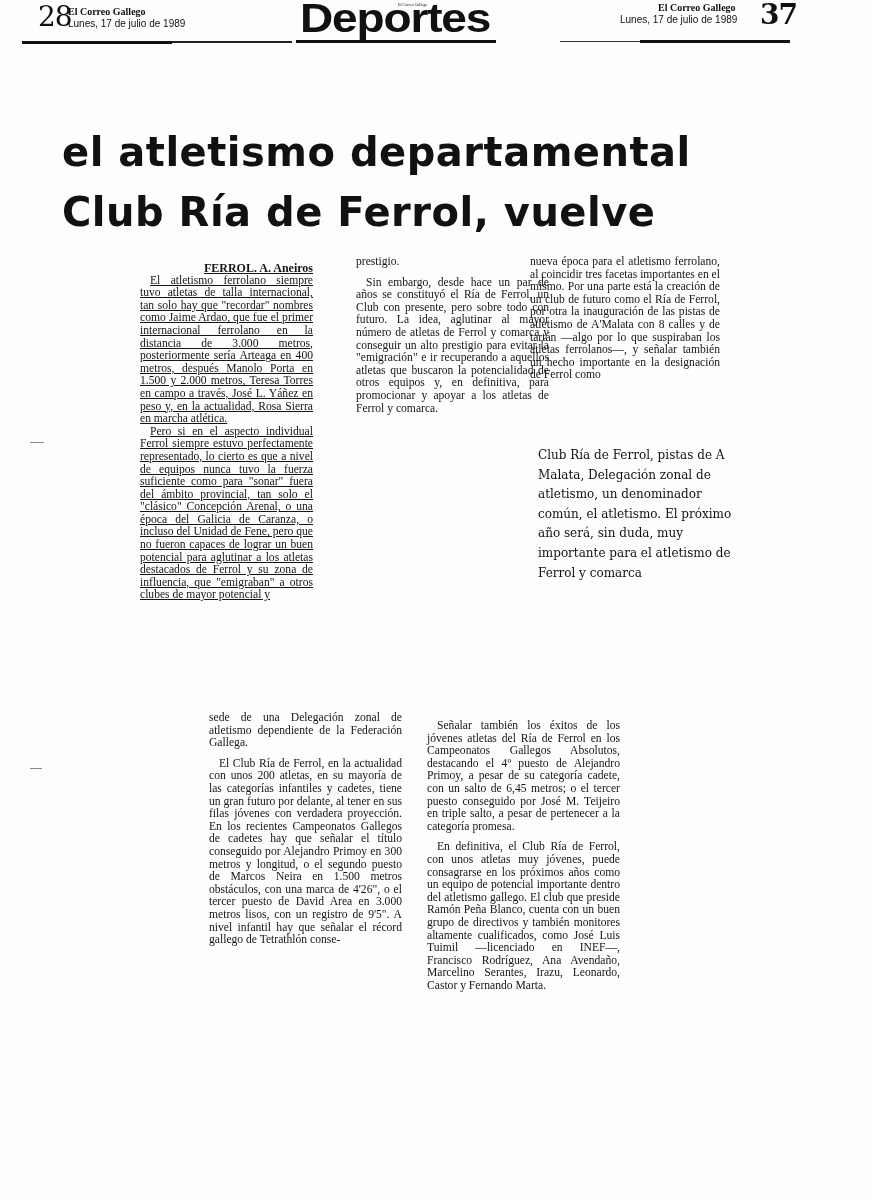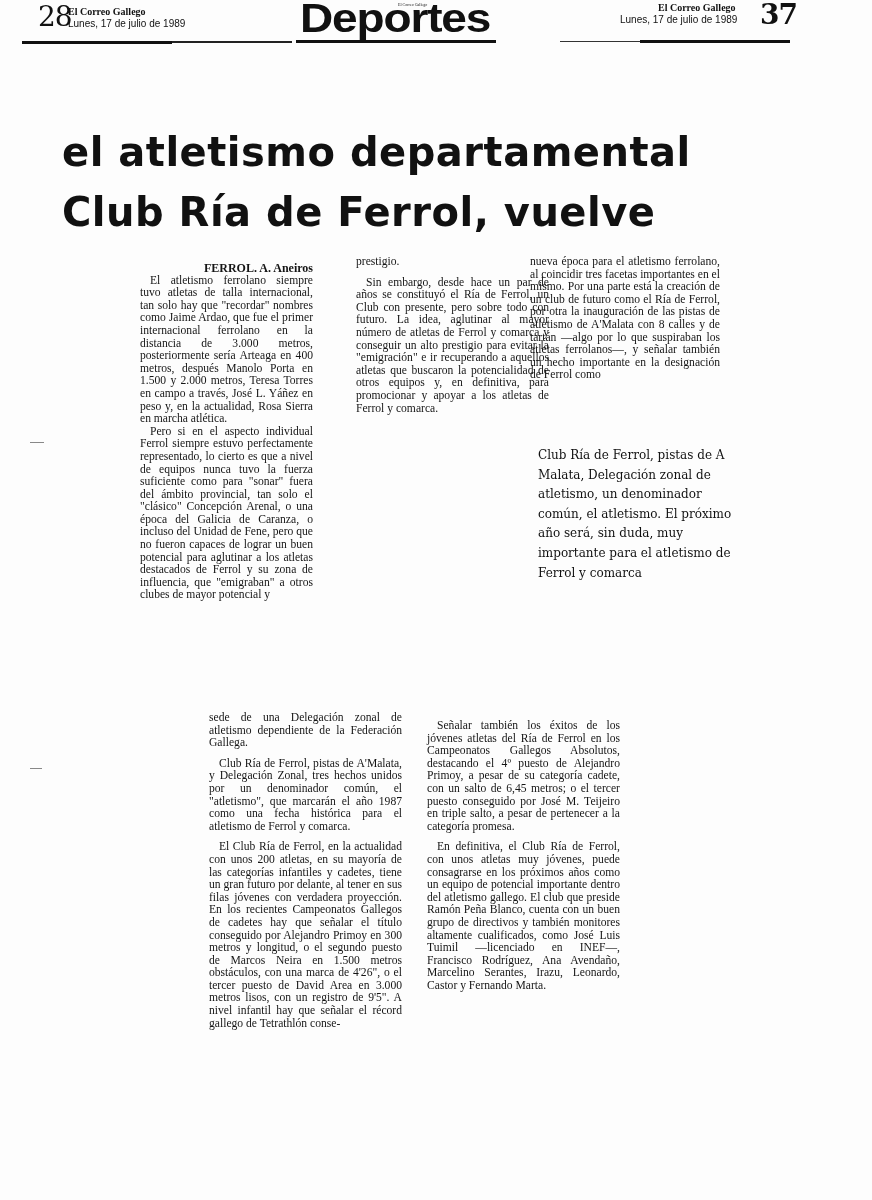--- a/index.html
+++ b/index.html
@@ -24,21 +24,21 @@
   
   .headline { position: absolute; left: 62px; top: 122px; font-family: "DejaVu Sans", sans-serif; font-weight: bold; font-size: 40px; line-height: 60px; letter-spacing: 0.5px; white-space: nowrap; }
 
   
   .col { position: absolute; font-family: "Liberation Serif", serif; font-size: 11.6px; line-height: 12.6px; text-align: justify; hyphens: manual; color: #151515; }
   .col p { margin: 0; text-indent: 10px; }
   .col p.gap { margin-top: 8px; }
   .col p.noind { text-indent: 0; }
   .byline { font-family: "Liberation Serif", serif; font-weight: bold; font-size: 12px; text-align: right; margin: 0 0 1px 0; text-indent: 0 !important; }
 
-  .c1 { left: 140px; top: 262px; width: 173px; }
+  .c1 { left: 140px; top: 262px; width: 173px; text-decoration: underline; }
   .c2 { left: 320px; top: 256px; width: 193px; margin-left: 36px; }
   .c3 { left: 530px; top: 256px; width: 190px; }
   .c4 { left: 209px; top: 712px; width: 193px; }
   .c5 { left: 427px; top: 712px; width: 193px; }
 
   .pullquote { position: absolute; left: 538px; top: 446px; width: 200px; font-family: "DejaVu Serif", serif; font-size: 12px; line-height: 19.6px; color: #111; }
 
   .mark { position: absolute; height: 1px; background: #888; }
 </style>
 </head>
@@ -78,21 +78,20 @@
   </div>
 
   <div class="col c3">
     <p class="noind">nueva época para el atletismo ferrolano, al coincidir tres facetas importantes en el mismo. Por una parte está la creación de un club de futuro como el Ría de Ferrol, por otra la inauguración de las pistas de atletismo de A'Malata con 8 calles y de tartán —algo por lo que suspiraban los atletas ferrolanos—, y señalar también un hecho importante en la designación de Ferrol como</p>
   </div>
 
   <div class="pullquote">Club Ría de Ferrol, pistas de A Malata, Delegación zonal de atletismo, un denominador común, el atletismo. El próximo año será, sin duda, muy importante para el atletismo de Ferrol y comarca</div>
 
   <div class="col c4">
     <p class="noind">sede de una Delegación zonal de atletismo dependiente de la Federación Gallega.</p>
-    <p class="gap">Club Ría de Ferrol, pistas de A'Malata, y Delegación Zonal, tres hechos unidos por un denominador común, el "atletismo", que marcarán el año 1987 como una fecha histórica para el atletismo de Ferrol y comarca.</p>
     <p class="gap">El Club Ría de Ferrol, en la actualidad con unos 200 atletas, en su mayoría de las categorías infantiles y cadetes, tiene un gran futuro por delante, al tener en sus filas jóvenes con verdadera proyección. En los recientes Campeonatos Gallegos de cadetes hay que señalar el título conseguido por Alejandro Primoy en 300 metros y longitud, o el segundo puesto de Marcos Neira en 1.500 metros obstáculos, con una marca de 4'26", o el tercer puesto de David Area en 3.000 metros lisos, con un registro de 9'5". A nivel infantil hay que señalar el récord gallego de Tetrathlón conse-</p>
   </div>
 
   <div class="col c5">
     <p class="gap">Señalar también los éxitos de los jóvenes atletas del Ría de Ferrol en los Campeonatos Gallegos Absolutos, destacando el 4º puesto de Alejandro Primoy, a pesar de su categoría cadete, con un salto de 6,45 metros; o el tercer puesto conseguido por José M. Teijeiro en triple salto, a pesar de pertenecer a la categoría promesa.</p>
     <p class="gap">En definitiva, el Club Ría de Ferrol, con unos atletas muy jóvenes, puede consagrarse en los próximos años como un equipo de potencial importante dentro del atletismo gallego. El club que preside Ramón Peña Blanco, cuenta con un buen grupo de directivos y también monitores altamente cualificados, como José Luis Tuimil —licenciado en INEF—, Francisco Rodríguez, Ana Avendaño, Marcelino Serantes, Irazu, Leonardo, Castor y Fernando Marta.</p>
   </div>
 
   <div class="mark" style="left:30px; top:442px; width:14px;"></div>
   <div class="mark" style="left:30px; top:768px; width:12px;"></div>

